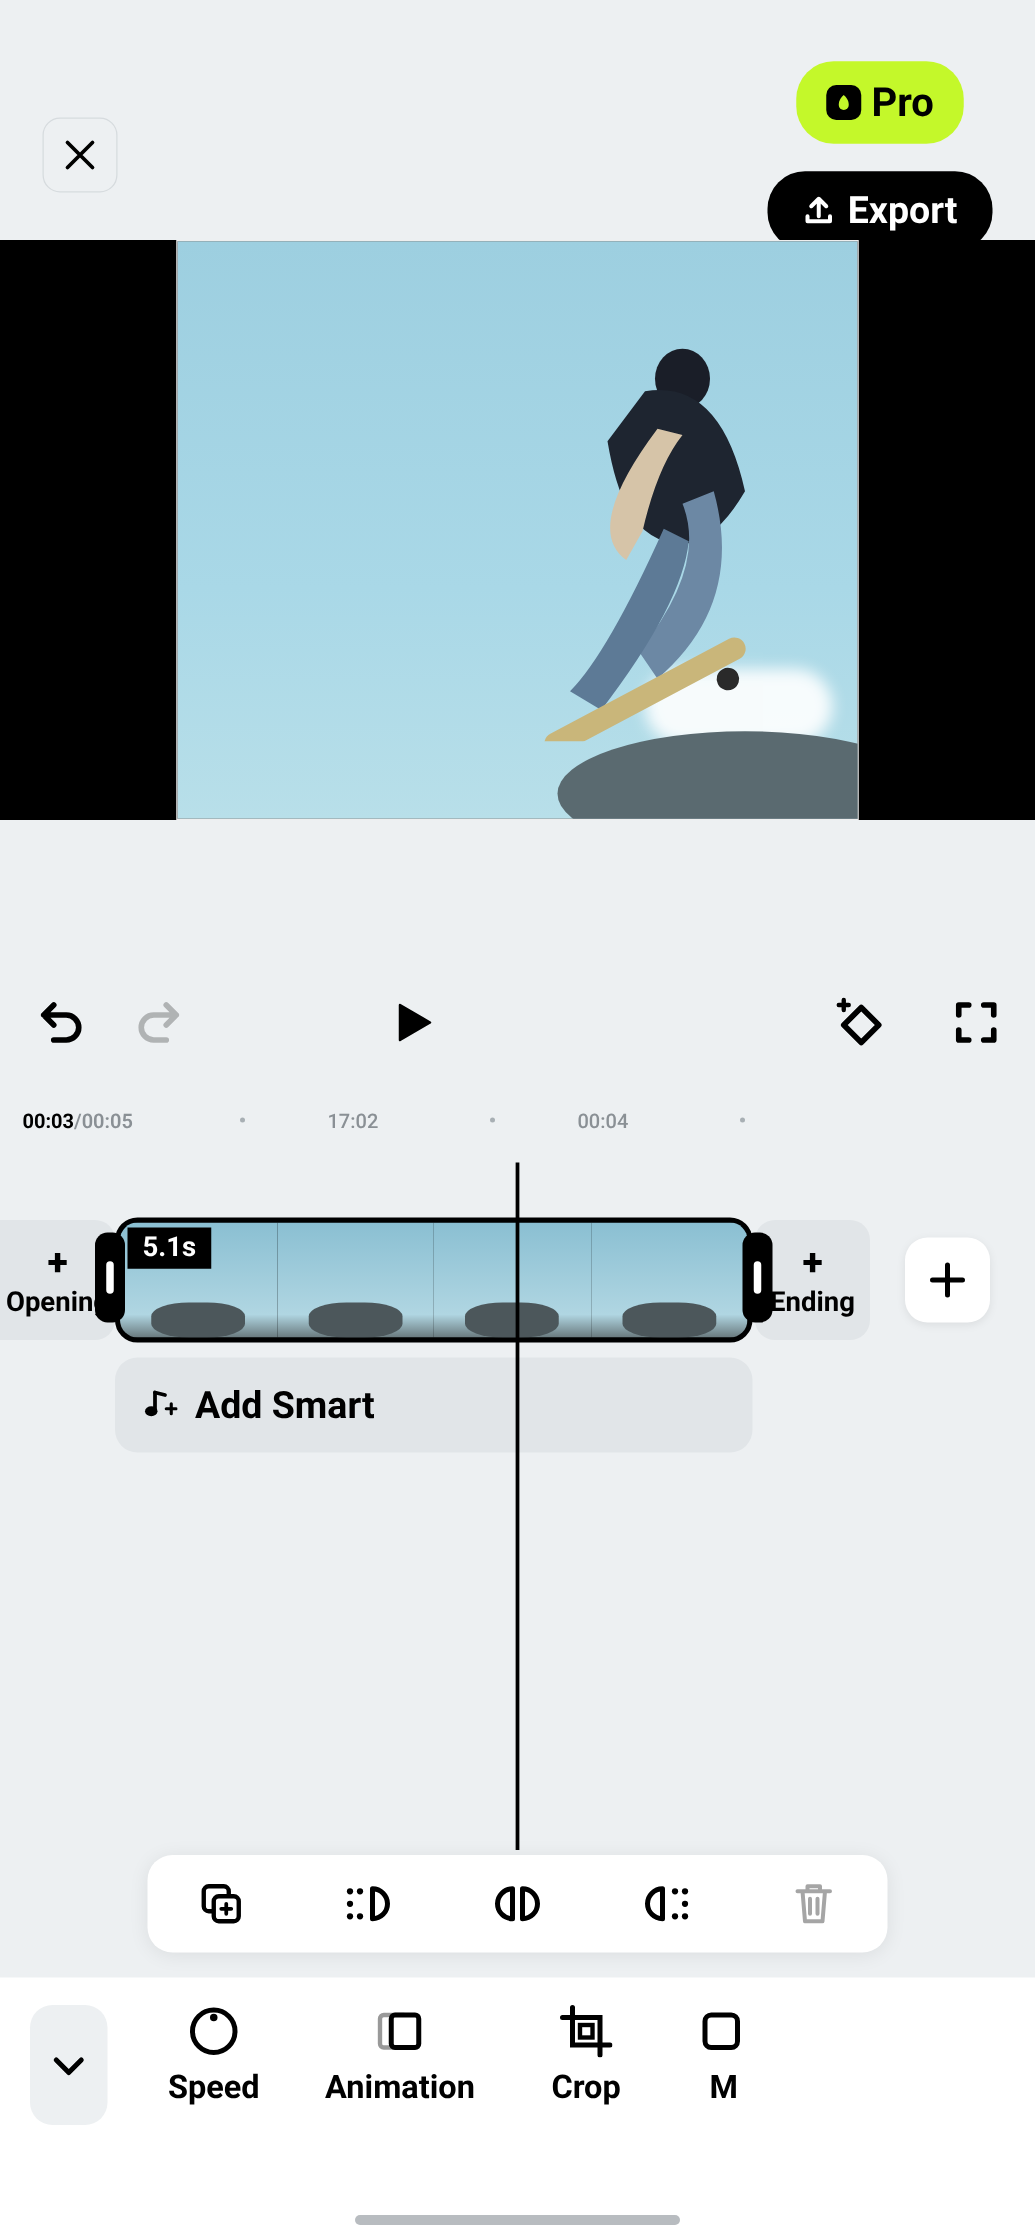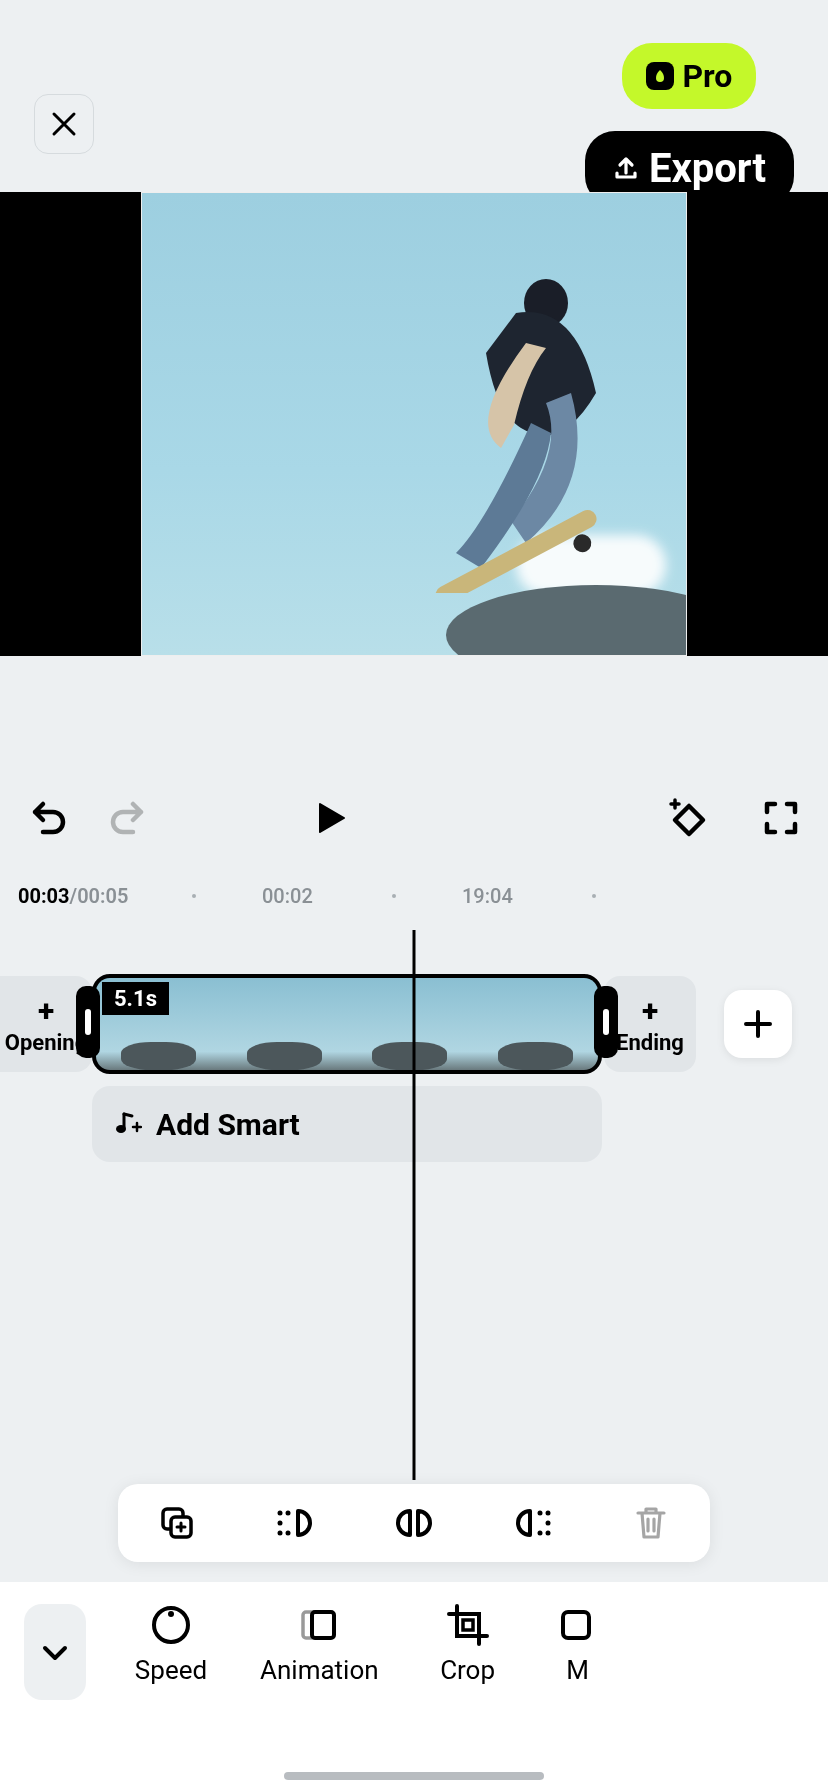--- a/index.html
+++ b/index.html
@@ -43,21 +43,21 @@
       background: #000;
       border-radius: 8px;
       display: flex; align-items: center; justify-content: center;
     }
     .export-btn {
       background: #000;
       color: #fff;
       border-radius: 30px;
       padding: 14px 28px;
       display: flex; align-items: center; gap: 10px;
-      font-size: 40px; font-weight: 700;
+      font-size: 30px; font-weight: 700;
     }
 
     
     .preview-area {
       position: absolute;
       top: 192px; left: 0; right: 0;
       height: 464px;
       background: #000;
       display: flex; justify-content: center;
     }
@@ -105,21 +105,21 @@
     .keyframe-btn { margin-left: auto; }
     .fullscreen-btn { margin-left: 48px; }
 
     
     .time-ruler {
       position: absolute;
       top: 876px; left: 0; right: 0;
       height: 40px;
       display: flex; align-items: center;
       color: #8a9095;
-      font-size: 20px;
+      font-size: 16px;
       font-weight: 500;
       padding-left: 44px;
     }
     .time-current {
       position: absolute; left: 18px;
       color: #000; font-weight: 700;
     }
     .time-current .total { color: #8a9095; font-weight: 600; }
     .time-mark-1 { position: absolute; left: 262px; }
     .time-mark-2 { position: absolute; left: 462px; }
@@ -255,21 +255,21 @@
     }
     .tool-scroll {
       flex: 1;
       display: flex; gap: 44px;
       padding-left: 40px;
       overflow: hidden;
     }
     .tool-item {
       display: flex; flex-direction: column; align-items: center; gap: 10px;
       min-width: 90px;
-      font-size: 26px; font-weight: 400; color: #000;
+      font-size: 26px; font-weight: 700; color: #000;
       text-align: center;
       line-height: 1.1;
     }
     .tool-icon { width: 42px; height: 42px; }
 
     .home-indicator {
       position: absolute;
       bottom: 12px; left: 50%;
       transform: translateX(-50%);
       width: 260px; height: 8px;
@@ -348,23 +348,23 @@
         <path d="M6 14 V6 H14 M26 6 H34 V14 M34 26 V34 H26 M14 34 H6 V26" stroke="#000" stroke-width="4.5" fill="none" stroke-linecap="round" stroke-linejoin="round"></path>
       </svg>
   </div>
 </div>
 
 <div class="time-ruler">
   <div class="time-current">
     <span>00:03</span><span class="total">/<span>00:05</span></span>
   </div>
   <div class="dot" style="left:192px"></div>
-  <div class="time-mark-1">00:02</div>
+  <div class="time-mark-1">17:02</div>
   <div class="dot" style="left:392px"></div>
-  <div class="time-mark-2">19:04</div>
+  <div class="time-mark-2">00:04</div>
   <div class="dot" style="left:592px"></div>
 </div>
 
 <div class="timeline-area">
   <div class="opening-slot">
     <span class="slot-plus">+</span>
     <span>Opening</span>
   </div>
 
   <div class="clip-handle-l">

